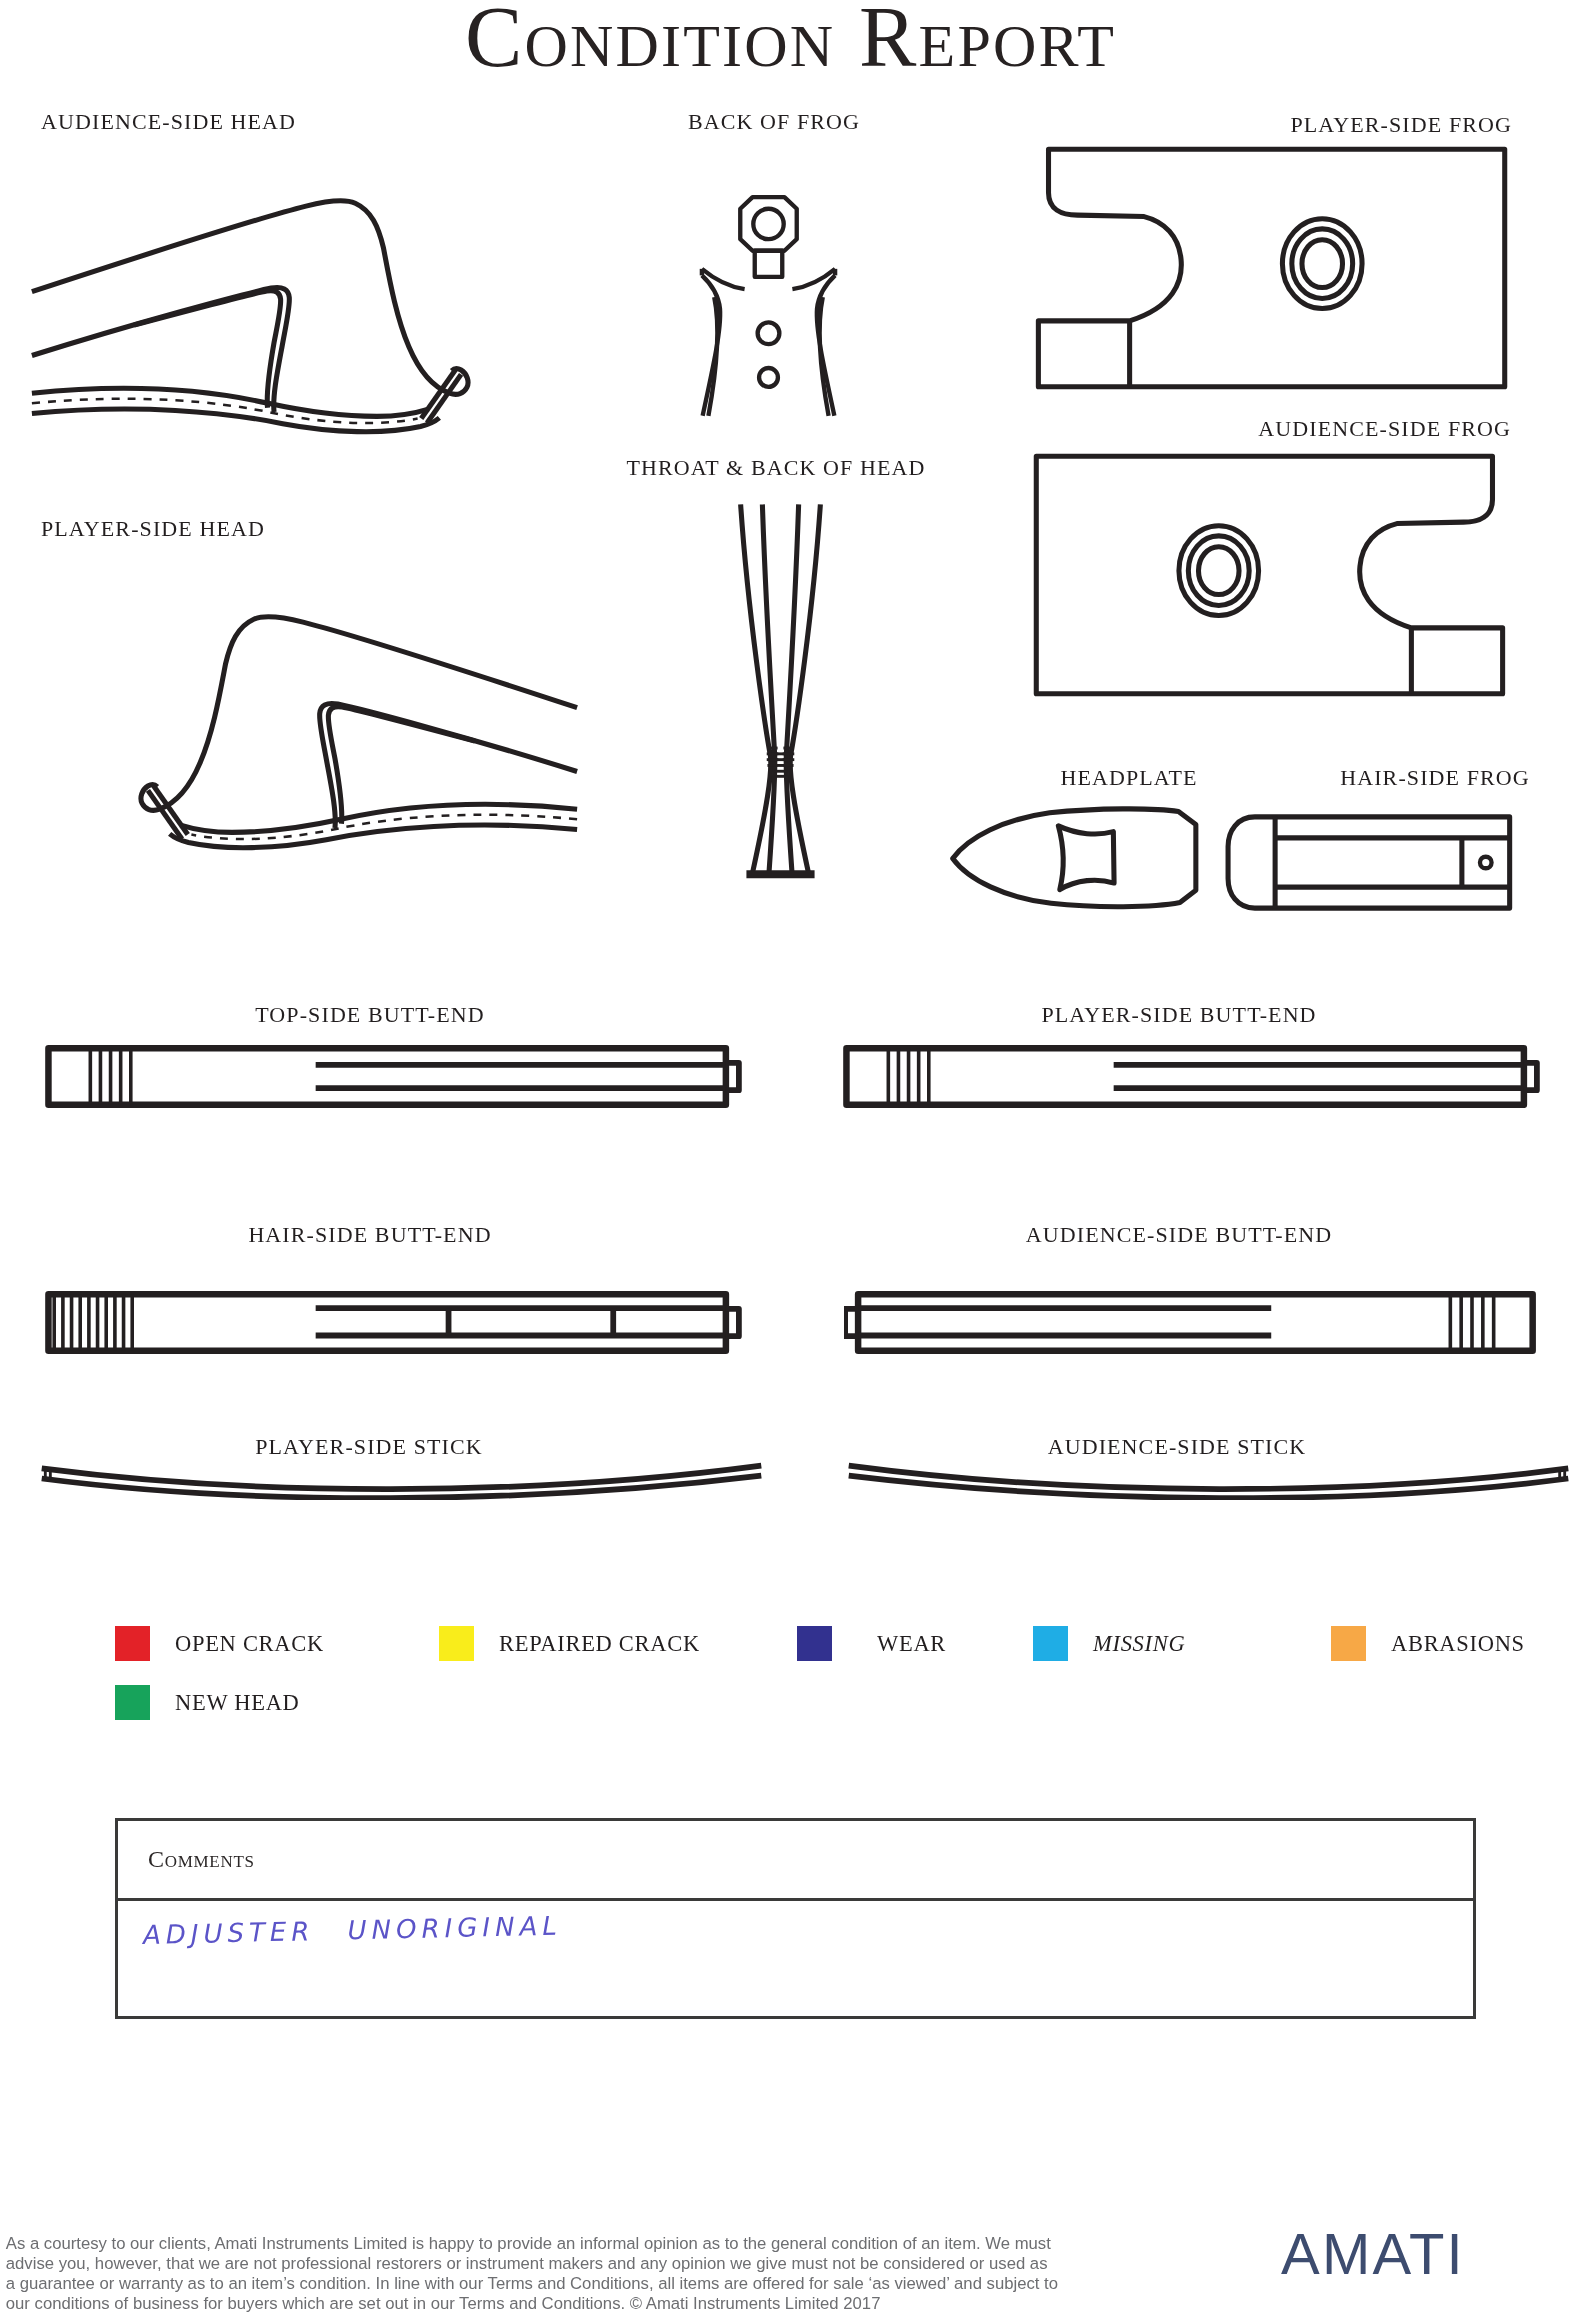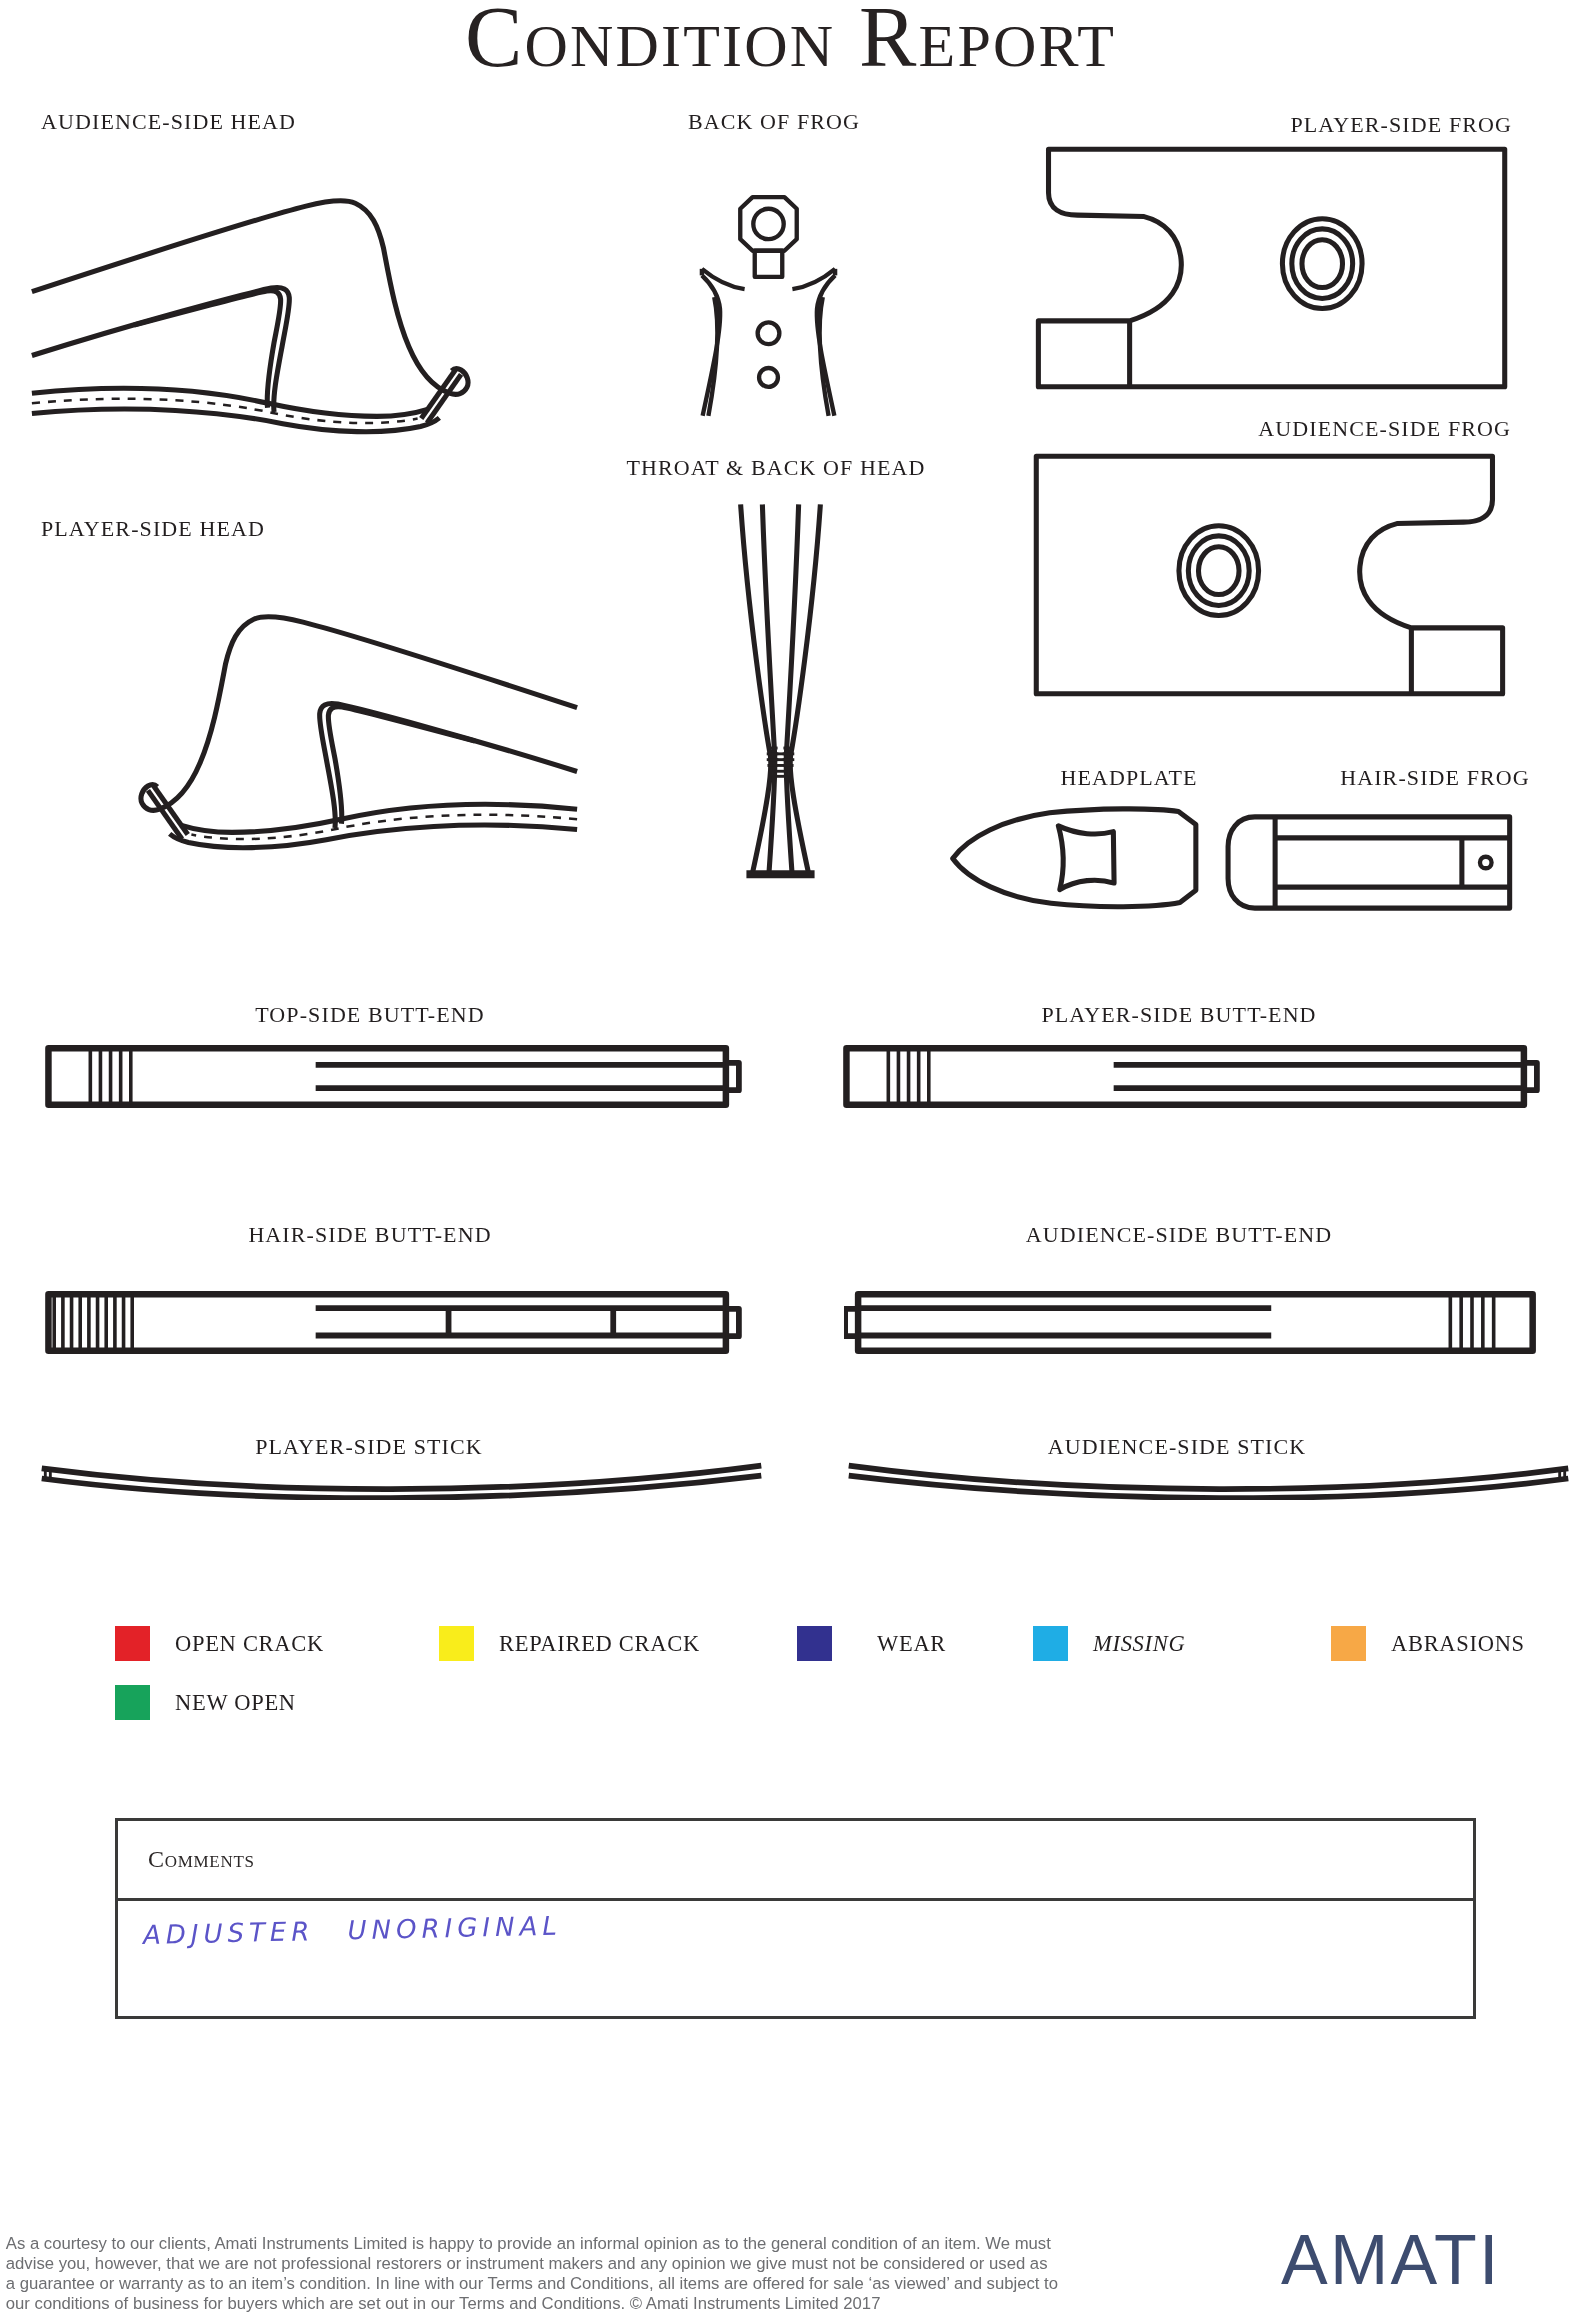--- a/index.html
+++ b/index.html
@@ -18,21 +18,21 @@
   .swatch{width:35px;height:35px;flex:0 0 auto;}
   .legend-label{font-size:22.5px;letter-spacing:0.7px;color:#221e1f;white-space:nowrap;}
   .comments-box{left:115px;top:1818px;width:1361px;height:201px;border:3.6px solid #3a3a39;box-sizing:border-box;}
   .comments-header{height:77px;border-bottom:3.6px solid #3a3a39;display:flex;align-items:center;
                    padding-left:30px;font-variant:small-caps;font-size:24px;color:#2b2727;letter-spacing:0.7px;}
   .handwriting{margin:19px 0 0 25px;font-family:"DejaVu Sans",sans-serif;font-style:italic;
                font-size:26px;letter-spacing:5px;word-spacing:20px;transform:rotate(-1.3deg);
                transform-origin:left center;white-space:nowrap;}
   .disclaimer{left:5.8px;top:2234px;width:1218px;font-family:"Liberation Sans",sans-serif;
               font-size:16.7px;line-height:20px;color:#6d6e71;}
-  .brand{left:1281px;top:2225px;font-family:"Liberation Sans",sans-serif;font-size:70px;
+  .brand{left:1281px;top:2225px;font-family:"Liberation Sans",sans-serif;font-size:58px;
          letter-spacing:2.2px;line-height:1;font-weight:400;}
 </style>
 </head>
 <body>
 
 <div class="page">
 
   <div class="abs title">Condition Report</div>
 
   <div class="abs label" style="left:41px;top:109px;">AUDIENCE-SIDE HEAD</div>
@@ -267,21 +267,21 @@
   <div class="abs legend-item" style="left:1033px;top:1626px;font-style:italic;">
     <div class="swatch" style="background-color: rgb(31, 173, 229);"></div>
     <div class="legend-label">MISSING</div>
   </div>
   <div class="abs legend-item" style="left:1302px;top:1626px;padding-left:29px;">
     <div class="swatch" style="background-color: rgb(247, 168, 70);"></div>
     <div class="legend-label">ABRASIONS</div>
   </div>
   <div class="abs legend-item" style="left:115px;top:1685px;">
     <div class="swatch" style="background-color: rgb(23, 163, 91);"></div>
-    <div class="legend-label">NEW OPEN</div>
+    <div class="legend-label">NEW HEAD</div>
   </div>
 
   <div class="abs comments-box">
     <div class="comments-header">Comments</div>
     <div class="handwriting" style="color: rgb(91, 84, 200);">ADJUSTER UNORIGINAL</div>
   </div>
 
   <div class="abs disclaimer">
     <div>As a courtesy to our clients, Amati Instruments Limited is happy to provide an informal opinion as to the general condition of an item. We must</div>
     <div>advise you, however, that we are not professional restorers or instrument makers and any opinion we give must not be considered or used as</div>

